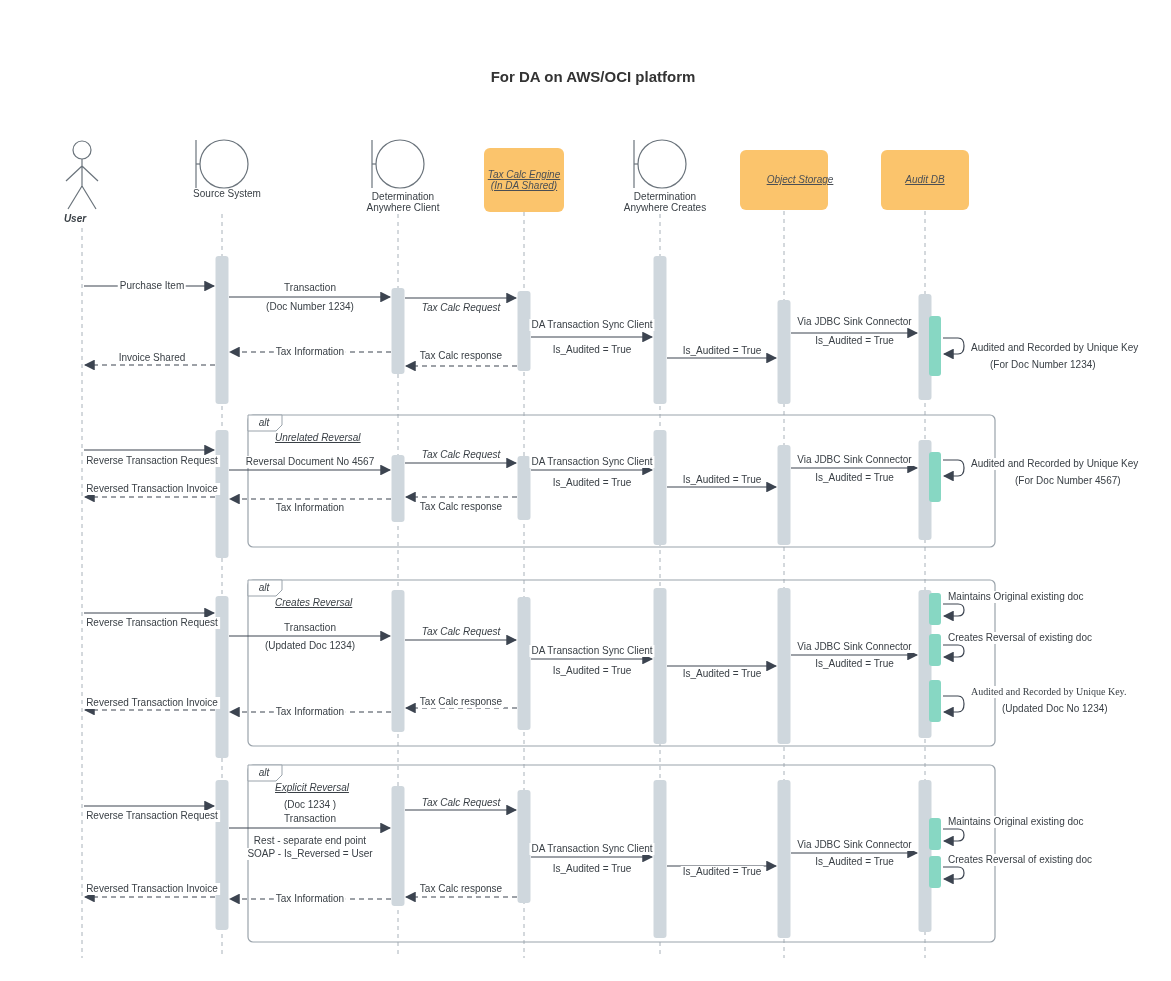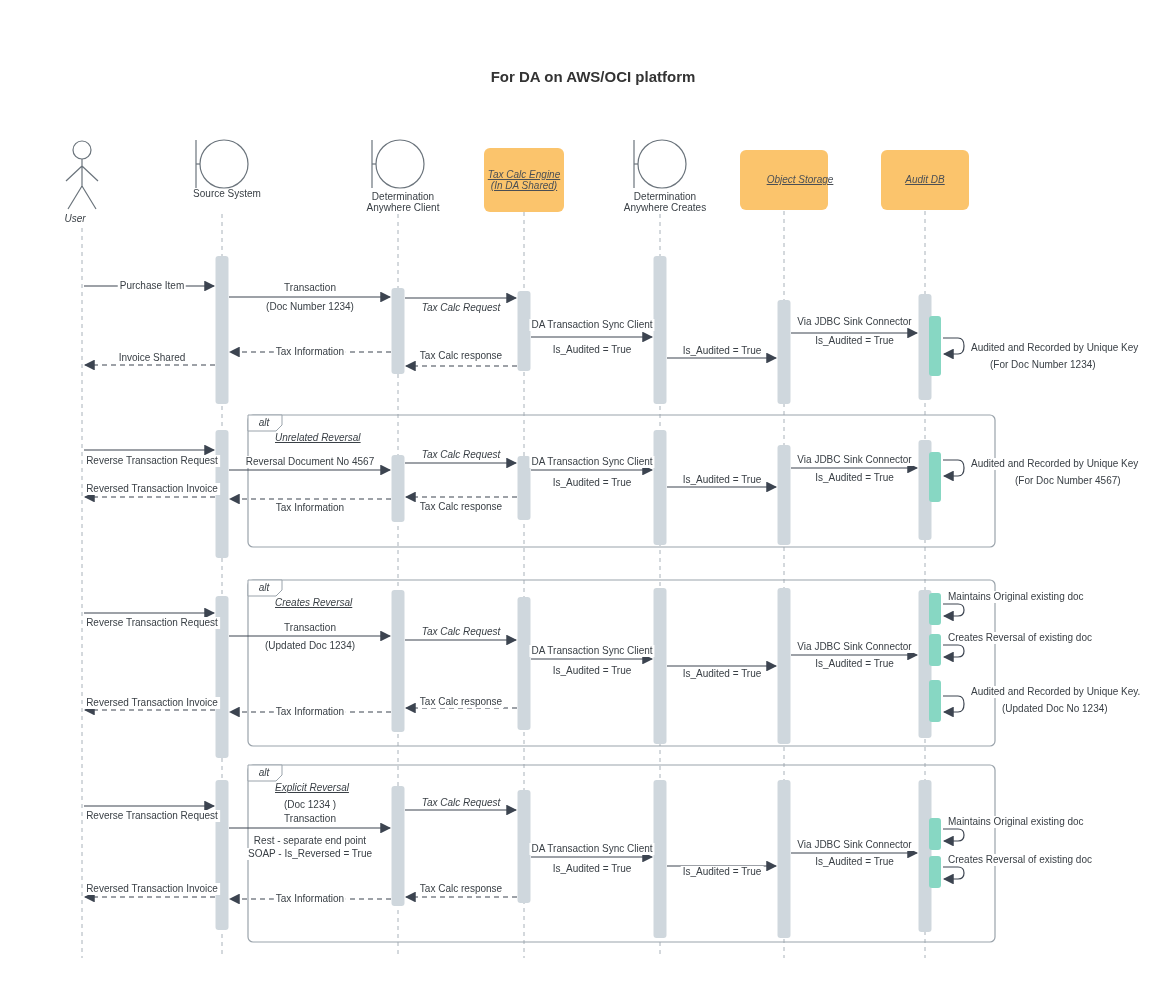--- a/index.html
+++ b/index.html
@@ -171,41 +171,41 @@
       <div class="lbl" style="left: 722px; top: 674px;">Is_Audited = True</div>
       <div class="lbl" style="left: 854.5px; top: 647px;">Via JDBC Sink Connector</div>
       <div class="lbl" style="left: 854.5px; top: 664px;">Is_Audited = True</div>
       <div class="lbl" style="left: 461px; top: 702px;">Tax Calc response</div>
       <div class="lbl" style="left: 310px; top: 712px;">Tax Information</div>
       <div class="lbl" style="left: 152px; top: 703px;">Reversed Transaction Invoice</div>
       <div class="lbl" style="left: 152px; top: 816px;">Reverse Transaction Request</div>
       <div class="lbl" style="left: 310px; top: 805px;">(Doc 1234 )</div>
       <div class="lbl" style="left: 310px; top: 819px;">Transaction</div>
       <div class="lbl" style="left: 310px; top: 841px; text-align: right;">Rest - separate end point</div>
-      <div class="lbl" style="left: 310px; top: 854px;">SOAP - Is_Reversed = True</div>
+      <div class="lbl" style="left: 310px; top: 854px;">SOAP - Is_Reversed = User</div>
       <div class="lbl italic" style="left: 461px; top: 803px;">Tax Calc Request</div>
       <div class="lbl" style="left: 592px; top: 849px;">DA Transaction Sync Client</div>
       <div class="lbl" style="left: 592px; top: 869px;">Is_Audited = True</div>
       <div class="lbl" style="left: 722px; top: 872px;">Is_Audited = True</div>
       <div class="lbl" style="left: 854.5px; top: 845px;">Via JDBC Sink Connector</div>
       <div class="lbl" style="left: 854.5px; top: 862px;">Is_Audited = True</div>
       <div class="lbl" style="left: 461px; top: 889px;">Tax Calc response</div>
       <div class="lbl" style="left: 310px; top: 899px;">Tax Information</div>
       <div class="lbl" style="left: 152px; top: 889px;">Reversed Transaction Invoice</div>
       <div class="lbl start" style="left: 969px; top: 348px;">Audited and Recorded by Unique Key</div>
       <div class="lbl start" style="left: 988px; top: 365px;">(For Doc Number 1234)</div>
       <div class="lbl start" style="left: 969px; top: 464px;">Audited and Recorded by Unique Key</div>
       <div class="lbl start" style="left: 988px; top: 481px; margin-left: 25px;">(For Doc Number 4567)</div>
       <div class="lbl start" style="left: 946px; top: 597px;">Maintains Original existing doc</div>
       <div class="lbl start" style="left: 946px; top: 638px;">Creates Reversal of existing doc</div>
-      <div class="lbl start" style="left: 969px; top: 692px;">Audited and Recorded by Unique Key.</div>
+      <div class="lbl start" style="left: 969px; top: 692px; font-family: Liberation Serif, serif;">Audited and Recorded by Unique Key.</div>
       <div class="lbl start" style="left: 1000px; top: 709px;">(Updated Doc No 1234)</div>
       <div class="lbl start" style="left: 946px; top: 822px;">Maintains Original existing doc</div>
       <div class="lbl start" style="left: 946px; top: 860px;">Creates Reversal of existing doc</div>
-      <div class="lbl head italic" style="left: 75px; top: 219px;">User</div>
+      <div class="lbl head italic" style="left: 75px; top: 219px; font-weight: bold;">User</div>
       <div class="lbl head" style="left: 227px; top: 194px;">Source System</div>
       <div class="lbl head" style="left: 403px; top: 197px;">Determination</div>
       <div class="lbl head" style="left: 403px; top: 208px;">Anywhere Client</div>
       <div class="lbl boxlabel italic underline nobg" style="left: 524px; top: 174.5px;">Tax Calc Engine</div>
       <div class="lbl boxlabel italic underline nobg" style="left: 524px; top: 185.5px;">(In DA Shared)</div>
       <div class="lbl head" style="left: 665px; top: 197px;">Determination</div>
       <div class="lbl head" style="left: 665px; top: 208px;">Anywhere Creates</div>
       <div class="lbl boxlabel italic underline nobg" style="left: 800px; top: 180px;">Object Storage</div>
       <div class="lbl boxlabel italic underline nobg" style="left: 925px; top: 180px;">Audit DB</div>
     </div>

